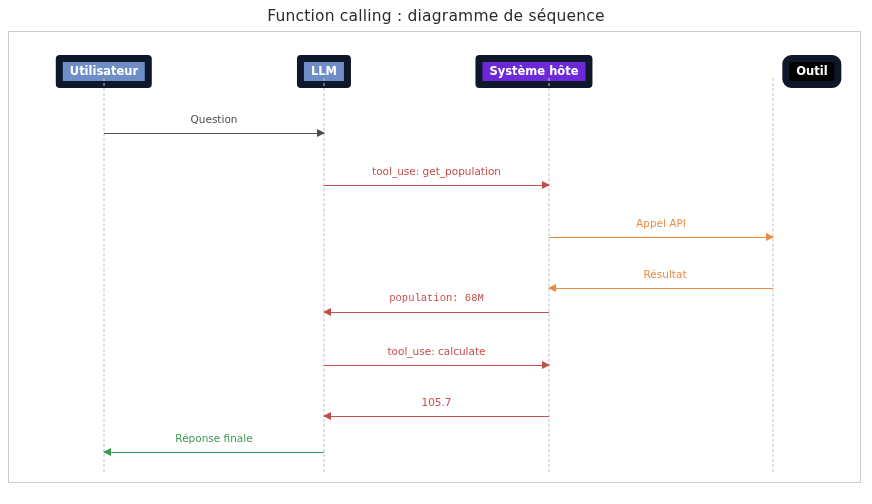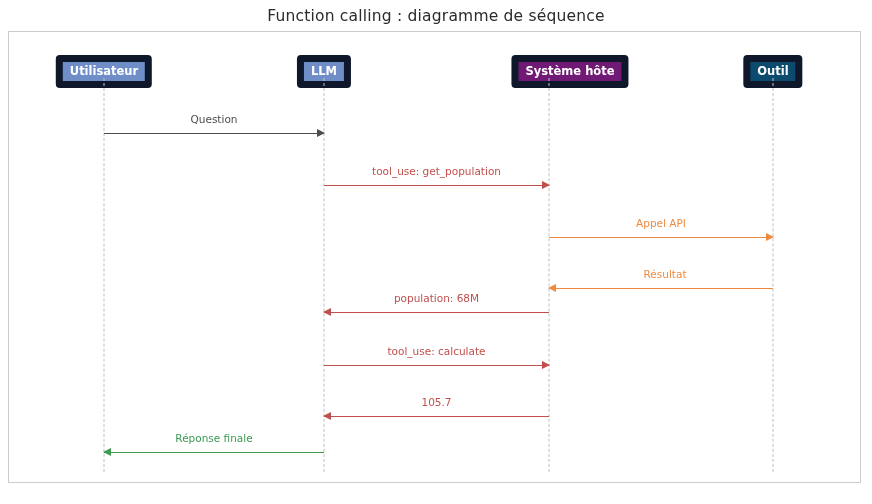--- a/index.html
+++ b/index.html
@@ -66,22 +66,22 @@
 
 <div id="root">
 
   <div id="title">Function calling : diagramme de séquence</div>
 
   <div id="frame"></div>
 
   <div id="participants-layer">
       <div class="participant" style="left: 104px; background: rgb(111, 142, 200); color: rgb(255, 255, 255);">Utilisateur</div>
       <div class="participant" style="left: 324px; background: rgb(111, 142, 200); color: rgb(255, 255, 255);">LLM</div>
-      <div class="participant" style="left: 570px; background: #701a75; color: rgb(255, 255, 255);">Système hôte</div>
-      <div class="participant" style="left: 773px; background: #0c4a6e; color: rgb(255, 255, 255);">Outil</div>
+      <div class="participant" style="left: 534px; background: #6d28d9; color: rgb(255, 255, 255);">Système hôte</div>
+      <div class="participant" style="left: 812px; background: #000000; color: rgb(255, 255, 255); border-radius: 9px;">Outil</div>
     </div>
   <div id="lifelines-layer">
       <div class="lifeline" style="left: 104px; border-left-color: rgb(191, 191, 191);"></div>
       <div class="lifeline" style="left: 324px; border-left-color: rgb(191, 191, 191);"></div>
       <div class="lifeline" style="left: 549px; border-left-color: rgb(191, 191, 191);"></div>
       <div class="lifeline" style="left: 773px; border-left-color: rgb(191, 191, 191);"></div>
     </div>
   <div id="messages-layer">
       <div class="msg right" style="left: 104px; width: 220px; top: 133px;">
         <div class="line" style="border-top-color: rgb(77, 77, 77);"></div>
@@ -99,21 +99,21 @@
         <div class="label" style="color: rgb(237, 139, 65);">Appel API</div>
       </div>
       <div class="msg left" style="left: 549px; width: 224px; top: 288px;">
         <div class="line" style="border-top-color: rgb(237, 139, 65);"></div>
         <div class="head" style="border-right-color: rgb(237, 139, 65);"></div>
         <div class="label" style="color: rgb(237, 139, 65); padding-left: 8px;">Résultat</div>
       </div>
       <div class="msg left" style="left: 324px; width: 225px; top: 312px;">
         <div class="line" style="border-top-color: rgb(192, 80, 77);"></div>
         <div class="head" style="border-right-color: rgb(192, 80, 77);"></div>
-        <div class="label" style="color: rgb(192, 80, 77);">population: 68M</div>
+        <div class="label" style="color: rgb(192, 80, 77); font-family: Liberation Mono, monospace;">population: 68M</div>
       </div>
       <div class="msg right" style="left: 324px; width: 225px; top: 365px;">
         <div class="line" style="border-top-color: rgb(192, 80, 77);"></div>
         <div class="head" style="border-left-color: rgb(192, 80, 77);"></div>
         <div class="label" style="color: rgb(192, 80, 77);">tool_use: calculate</div>
       </div>
       <div class="msg left" style="left: 324px; width: 225px; top: 416px;">
         <div class="line" style="border-top-color: rgb(192, 80, 77);"></div>
         <div class="head" style="border-right-color: rgb(192, 80, 77);"></div>
         <div class="label" style="color: rgb(192, 80, 77);">105.7</div>

